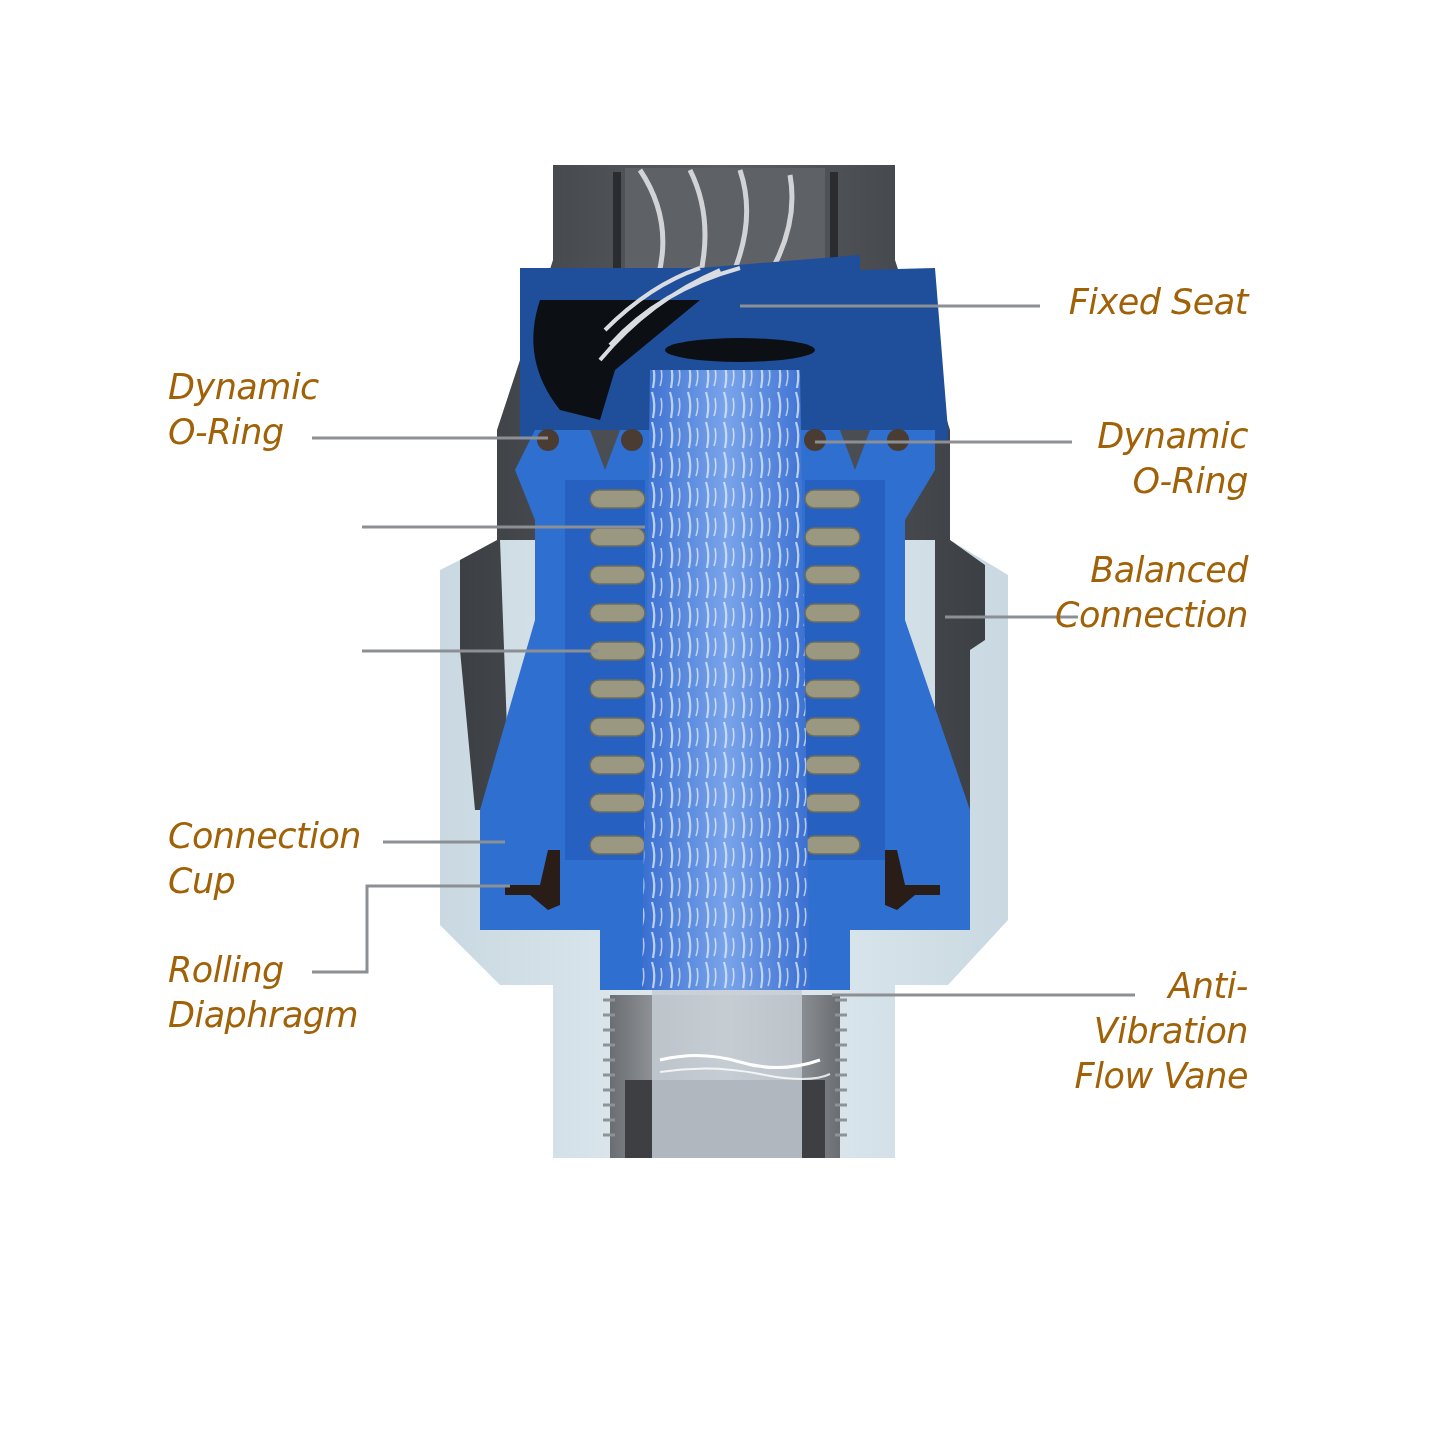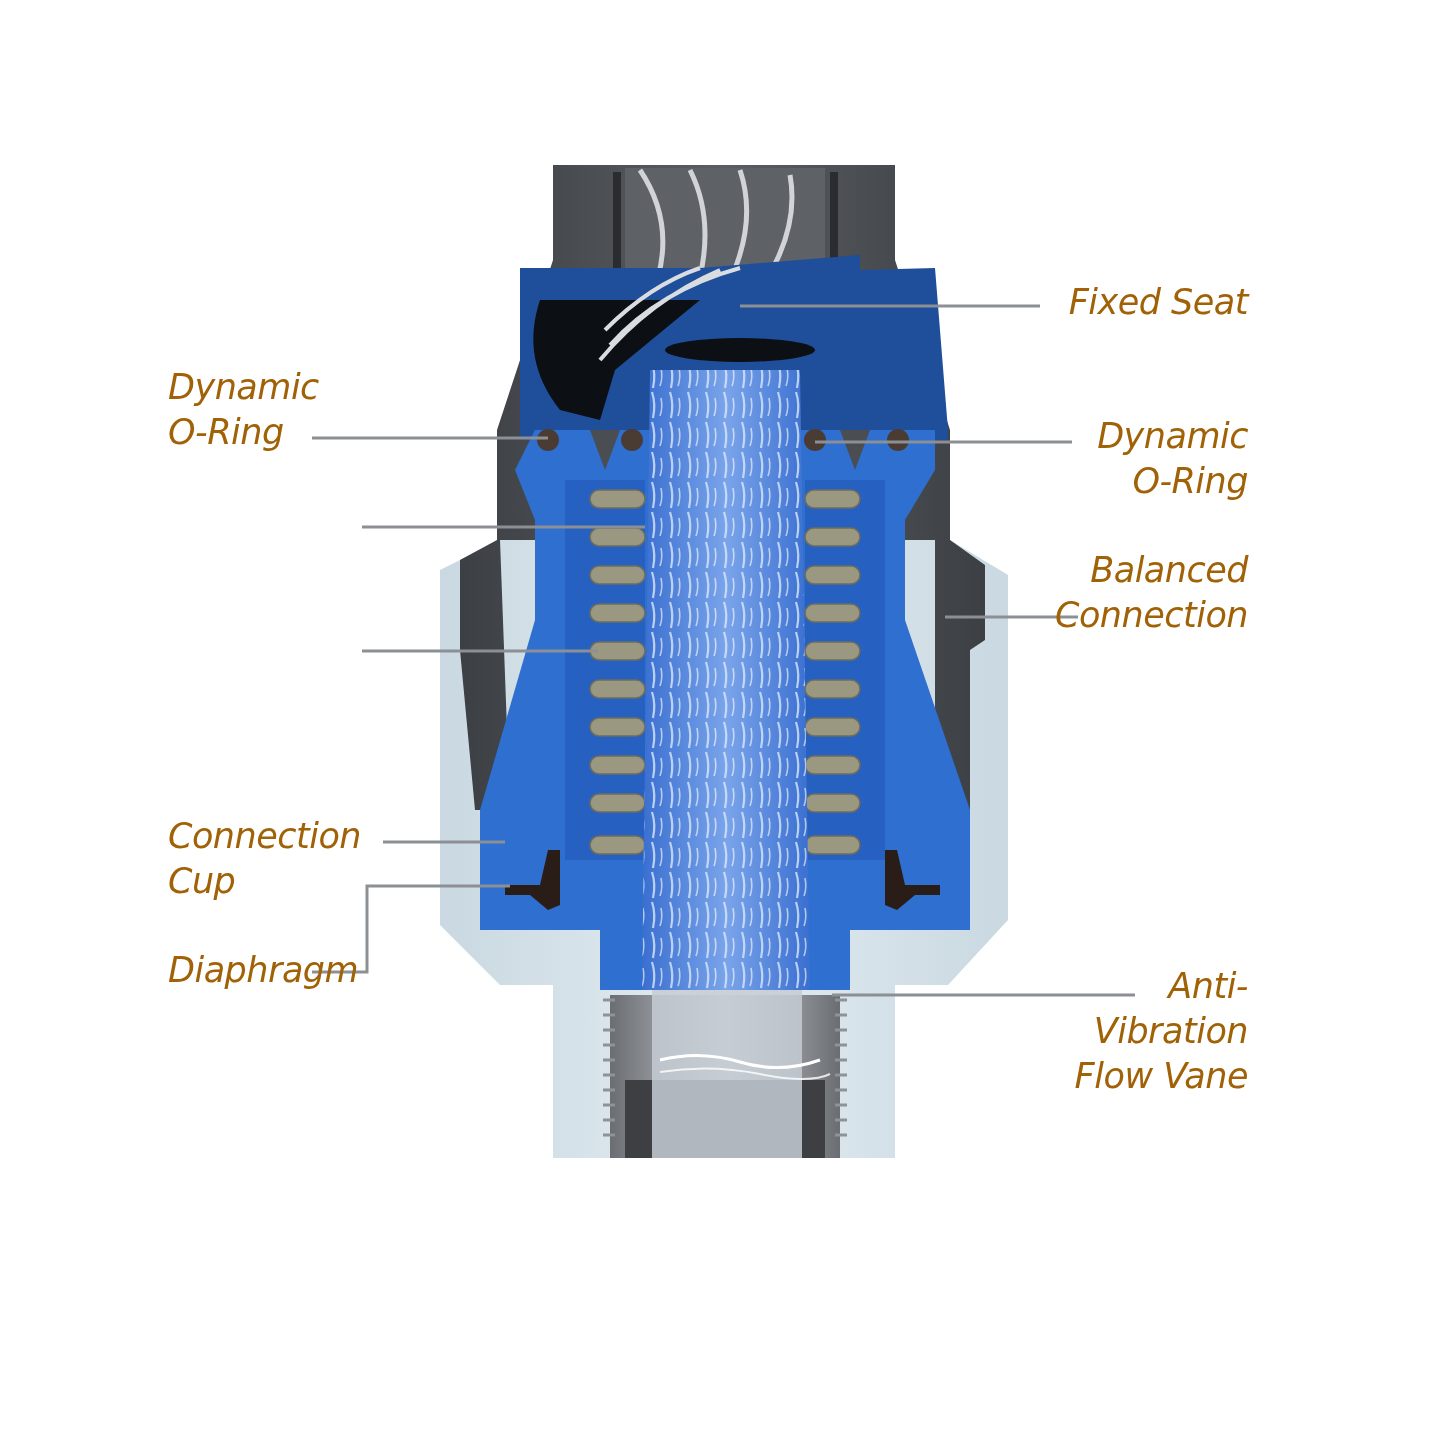--- a/index.html
+++ b/index.html
@@ -195,20 +195,21 @@
     <span>Connection</span>
   </div>
 
 
   <div class="label" style="left:168px; top:814px;">
     <span>Connection</span>
     <span>Cup</span>
   </div>
 
   <div class="label" style="left:168px; top:948px;">
+    <span>Rolling</span>
     <span>Diaphragm</span>
   </div>
 
   <div class="label right" style="right:197px; top:964px;">
     <span>Anti-</span>
     <span>Vibration</span>
     <span>Flow Vane</span>
   </div>
 
 </div>

